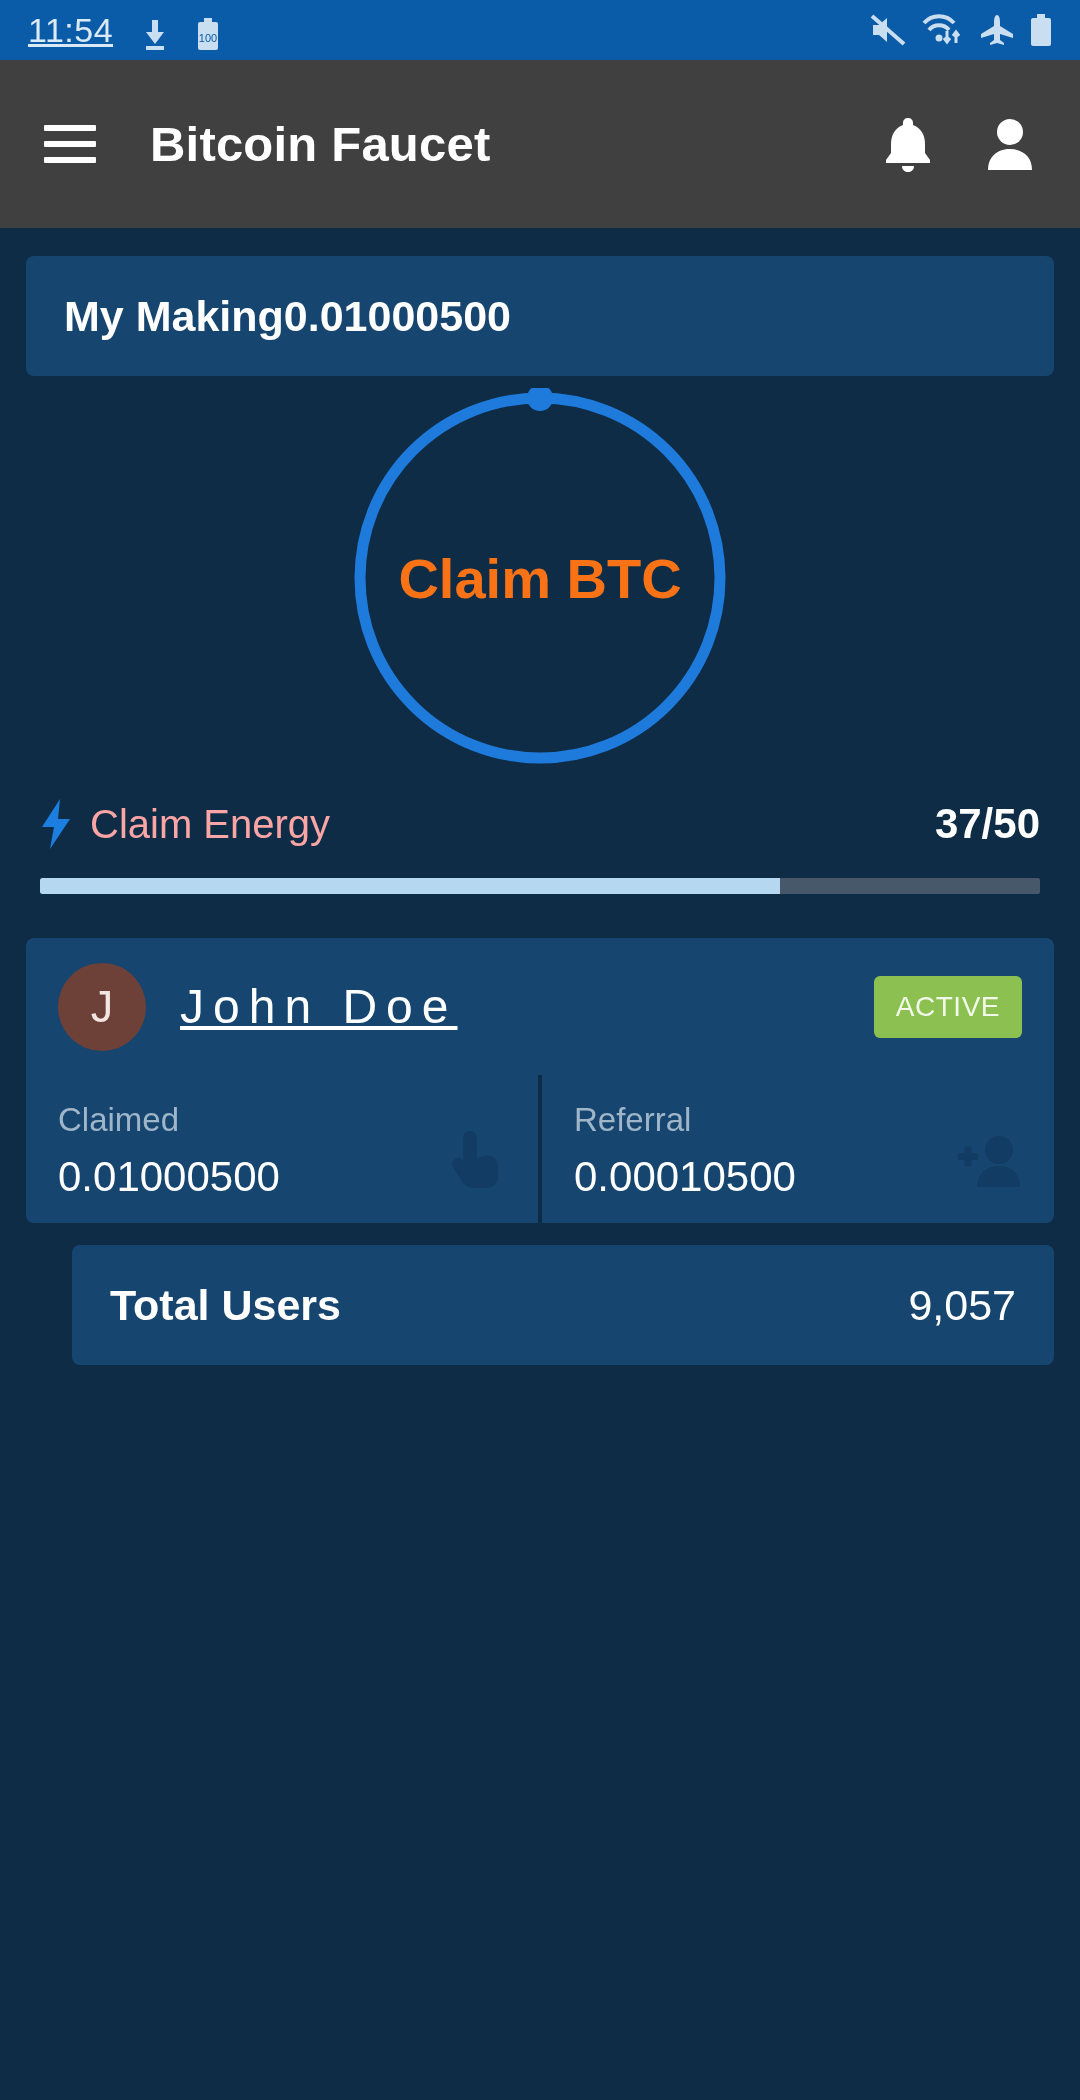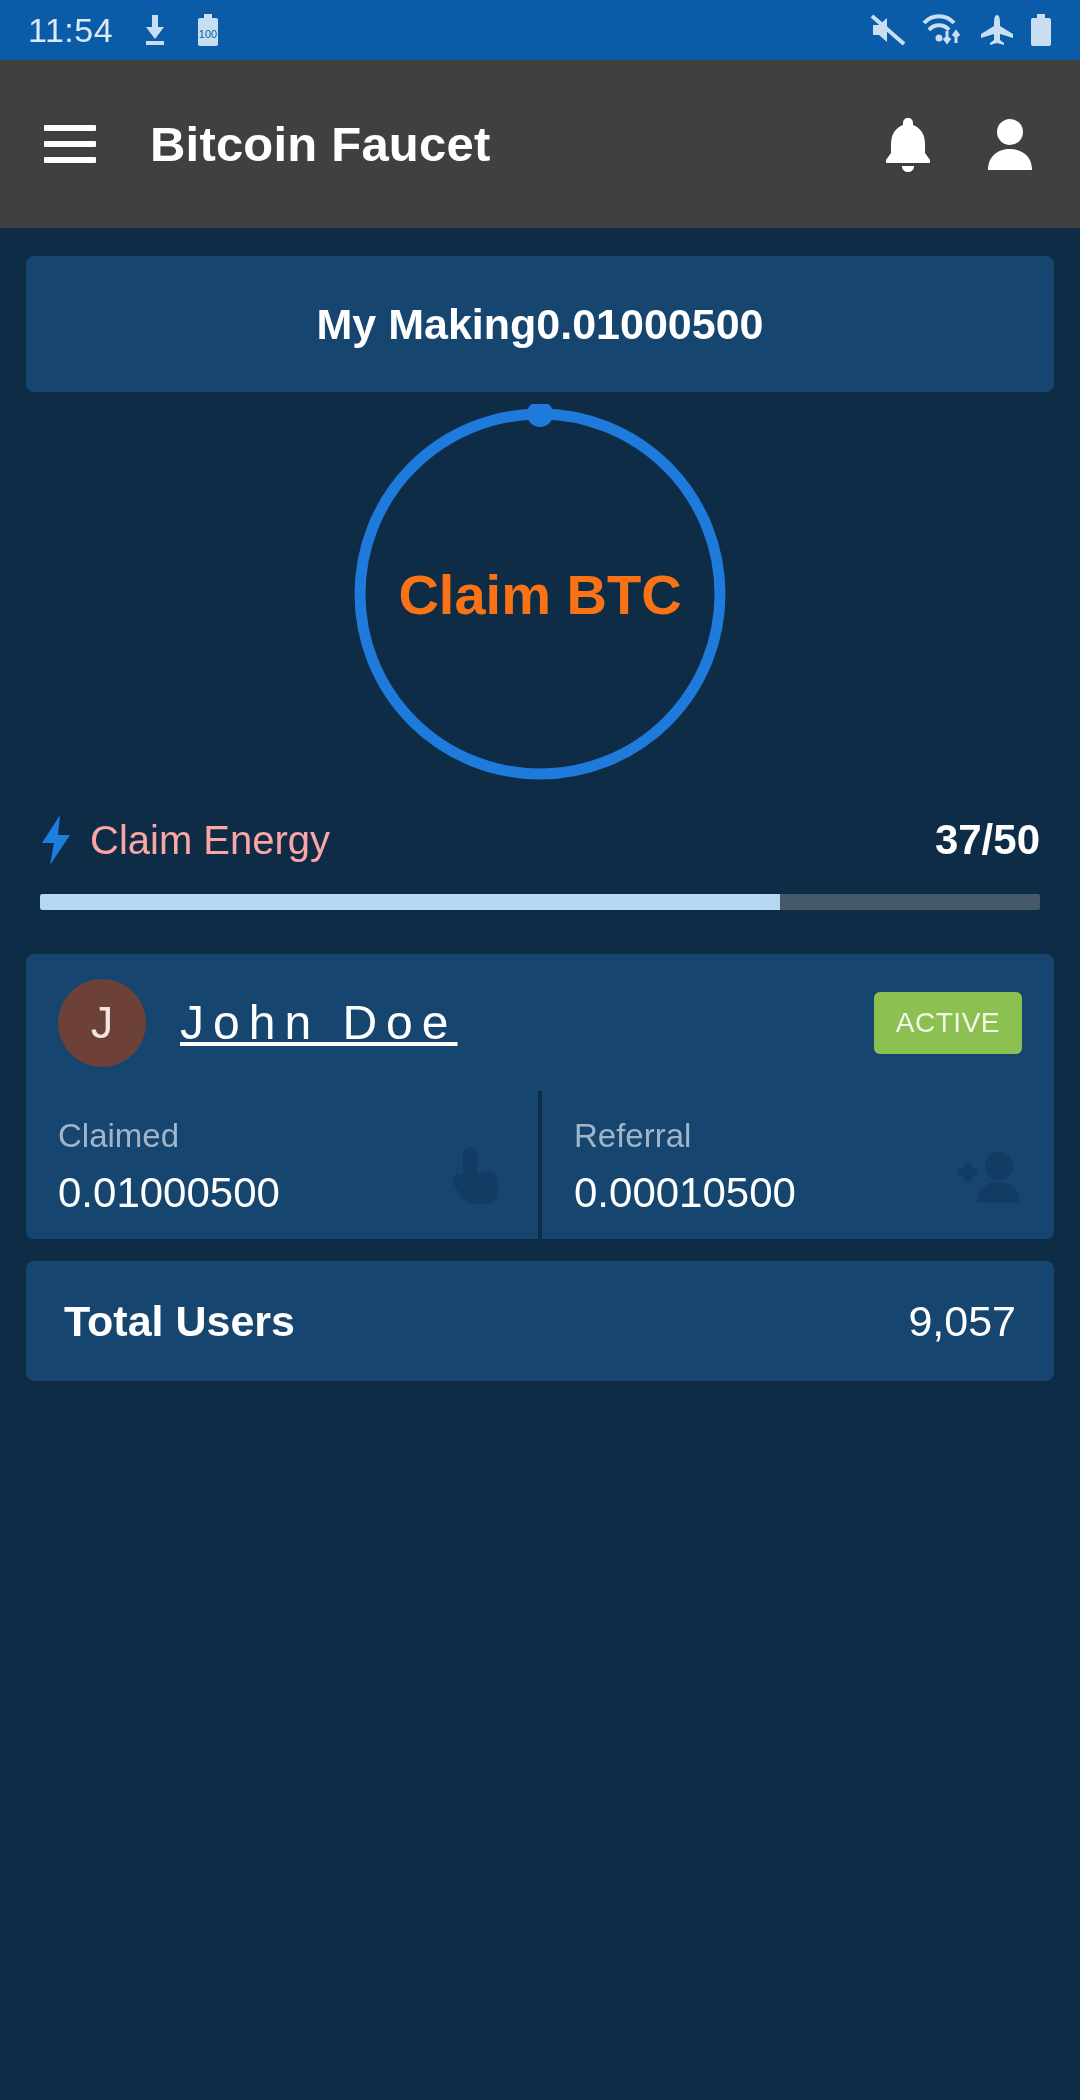--- a/index.html
+++ b/index.html
@@ -10,21 +10,21 @@
     overflow:hidden;
   }
 
   
   .statusbar{
     height:60px; background:#0A5BA8;
     display:flex; align-items:center;
     padding:0 28px;
     color:#D8E8F5;
   }
-  .sb-left{ display:flex; align-items:center; gap:29px; }
+  .sb-left{ display:flex; align-items:flex-end; gap:29px;text-decoration:underline; }
   .sb-time{ font-size:34px; letter-spacing:0.5px; color:#DCEAF6; }
   .sb-right{ margin-left:auto; display:flex; align-items:center; gap:16px; }
   .sb-ico{ display:block; }
 
   
   .appbar{
     height:168px; background:#404040;
     display:flex; align-items:center;
     padding:0 44px;
   }
@@ -44,22 +44,22 @@
   .content{ padding:0 26px; }
 
   .card{
     background:#164570;
     border-radius:8px;
   }
 
   
   .making-card{
     margin-top:28px;
-    height:136px;
-    display:flex; align-items:center; justify-content:center;
+    height:120px;
+    display:flex; align-items:center; justify-content:flex-start;
     padding:12px 38px;
   }
   .making-label{ color:#FFFFFF; font-size:43px; font-weight:bold; }
   .making-value{ color:#FFFFFF; font-size:43px; font-weight:bold; }
 
   
   .claim-wrap{
     height:404px;
     display:flex; align-items:center; justify-content:center;
     position:relative;
@@ -140,20 +140,21 @@
     position:absolute; right:34px; bottom:34px;
     opacity:1;
   }
 
   
   .total-card{
     margin-top:22px;
     height:120px;
     display:flex; align-items:center; justify-content:space-between;
     padding:16px 38px;
+    margin-left:46px;
   }
   .total-label{ color:#FFFFFF; font-size:43px; font-weight:bold; }
   .total-value{ color:#FFFFFF; font-size:43px; font-weight:normal; }
 </style>
 </head>
 <body>
 
 <div class="statusbar">
   <div class="sb-left">
     <span class="sb-time">11:54</span>

